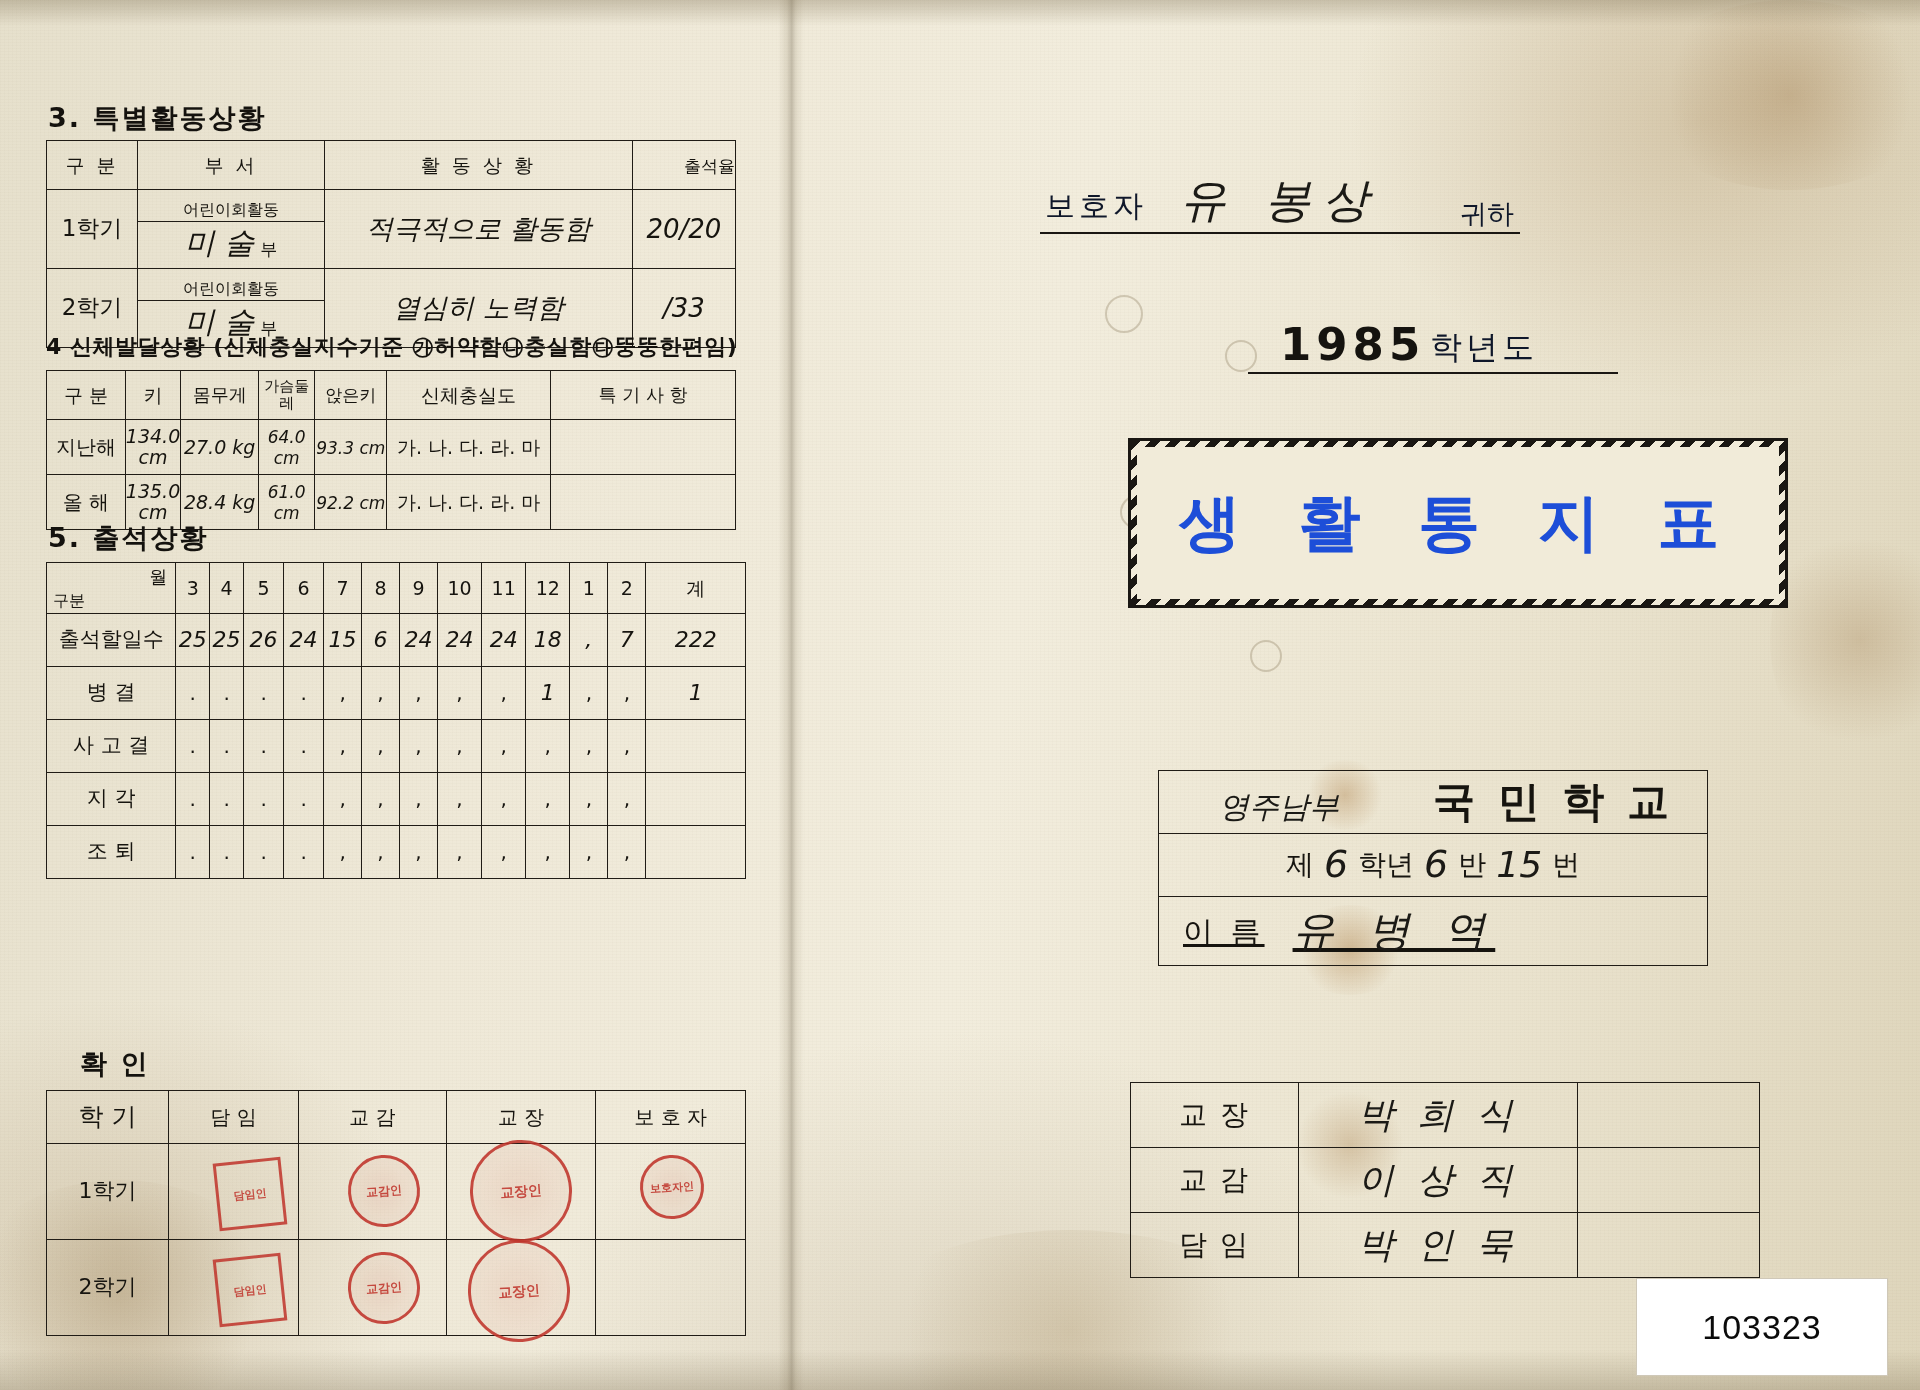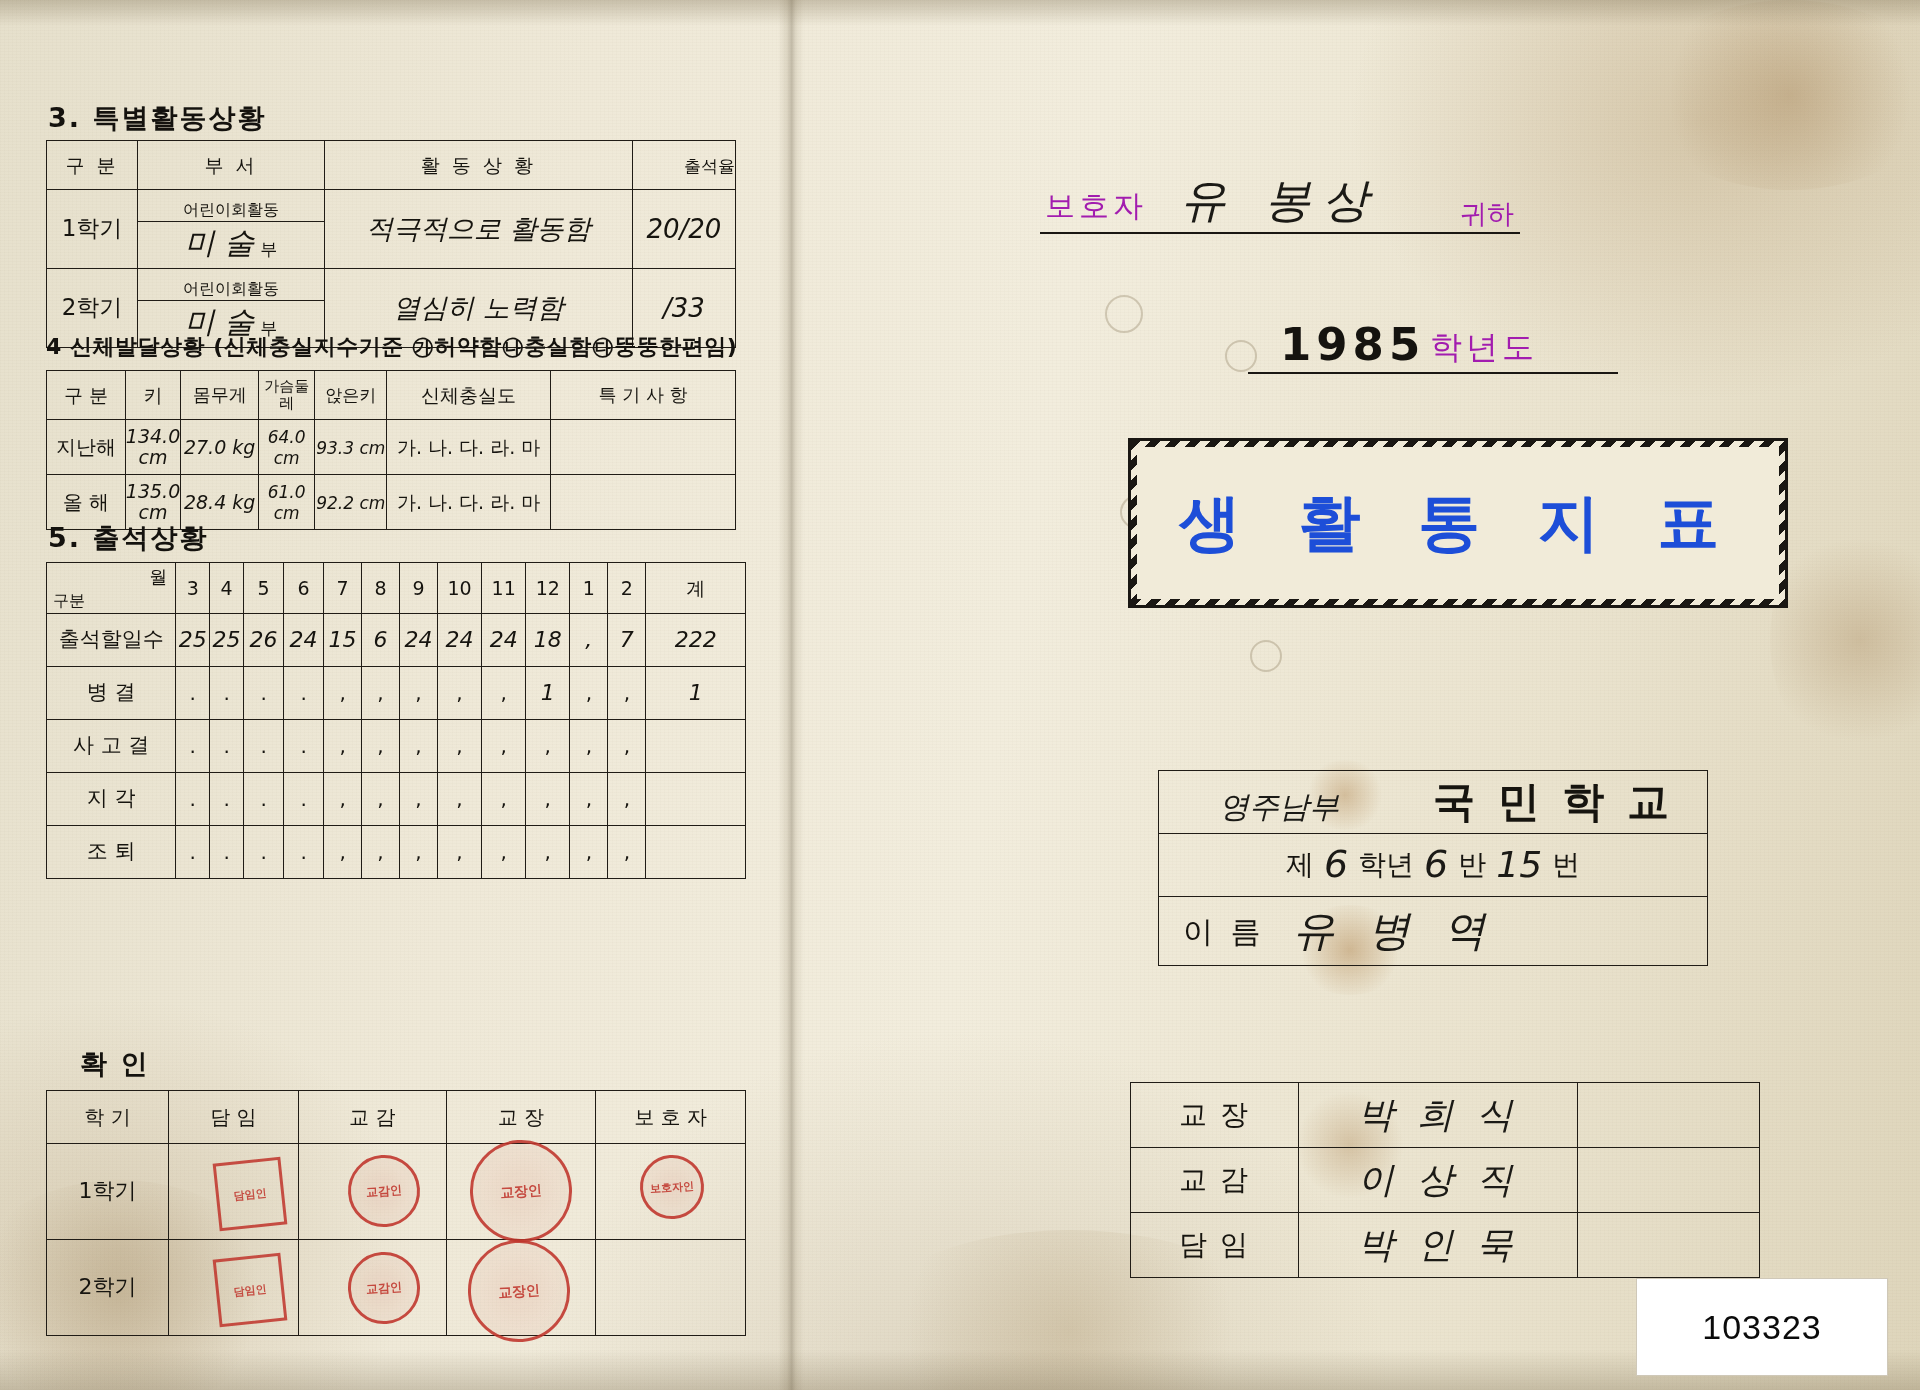--- a/index.html
+++ b/index.html
@@ -51,21 +51,21 @@
   }
   .stain {
     position: absolute;
     border-radius: 50%;
     pointer-events: none;
   }
 
   
   .ink {
     position: absolute;
-    color: #a21caf;
+    color: #0f172a;
     white-space: nowrap;
   }
   .kr { font-family: "DejaVu Sans", sans-serif; }
   .hand {
     font-family: "DejaVu Sans", sans-serif;
     color: #1b1a16;
     font-style: italic;
   }
   .printed { font-family: "DejaVu Sans", sans-serif; font-weight: 700; }
 
@@ -384,21 +384,21 @@
       <td><span class="cellhand"></span></td>
     </tr>
   </tbody>
     </table>
 
   <div class="sec kr" style="top:1046px;left:80px;font-size:27px;">확 인</div>
 
   <table class="doc" style="top:1090px;left:46px;width:700px;">
     <tbody>
         <tr>
-      <td style="width:122px;height:52px;font-size:20px;">학 기</td>
+      <td style="width:122px;height:52px;font-size:25px;">학 기</td>
       <td style="width:130px;font-size:20px;">담 임</td>
       <td style="width:148px;font-size:20px;">교 감</td>
       <td style="width:150px;font-size:20px;">교 장</td>
       <td style="width:150px;font-size:20px;">보 호 자</td>
     </tr>
     <tr>
       <td style="height:95px;font-size:22px;">1학기</td>
       <td></td>
       <td></td>
       <td></td>
@@ -469,21 +469,21 @@
           <span class="hand" style="font-size:38px;">6</span>
           <span class="kr" style="font-size:28px;">학년</span>
           <span class="hand" style="font-size:38px;">6</span>
           <span class="kr" style="font-size:28px;">반</span>
           <span class="hand" style="font-size:36px;">15</span>
           <span class="kr" style="font-size:28px;">번</span>
         </div>
       </td>
     </tr>
     <tr>
-      <td colspan="2" style="height:68px;">
+      <td colspan="2" style="height:68px;text-decoration:underline;">
         <div style="display:flex;align-items:center;justify-content:flex-start;gap:28px;padding-left:24px;">
           <span class="kr" style="font-size:30px;letter-spacing:4px;">이 름</span>
           <span class="hand" style="font-size:42px;letter-spacing:10px;">유    병 역</span>
         </div>
       </td>
     </tr>
   </tbody>
     </table>
 
   <table class="doc" style="top:1082px;left:1130px;width:630px;">

